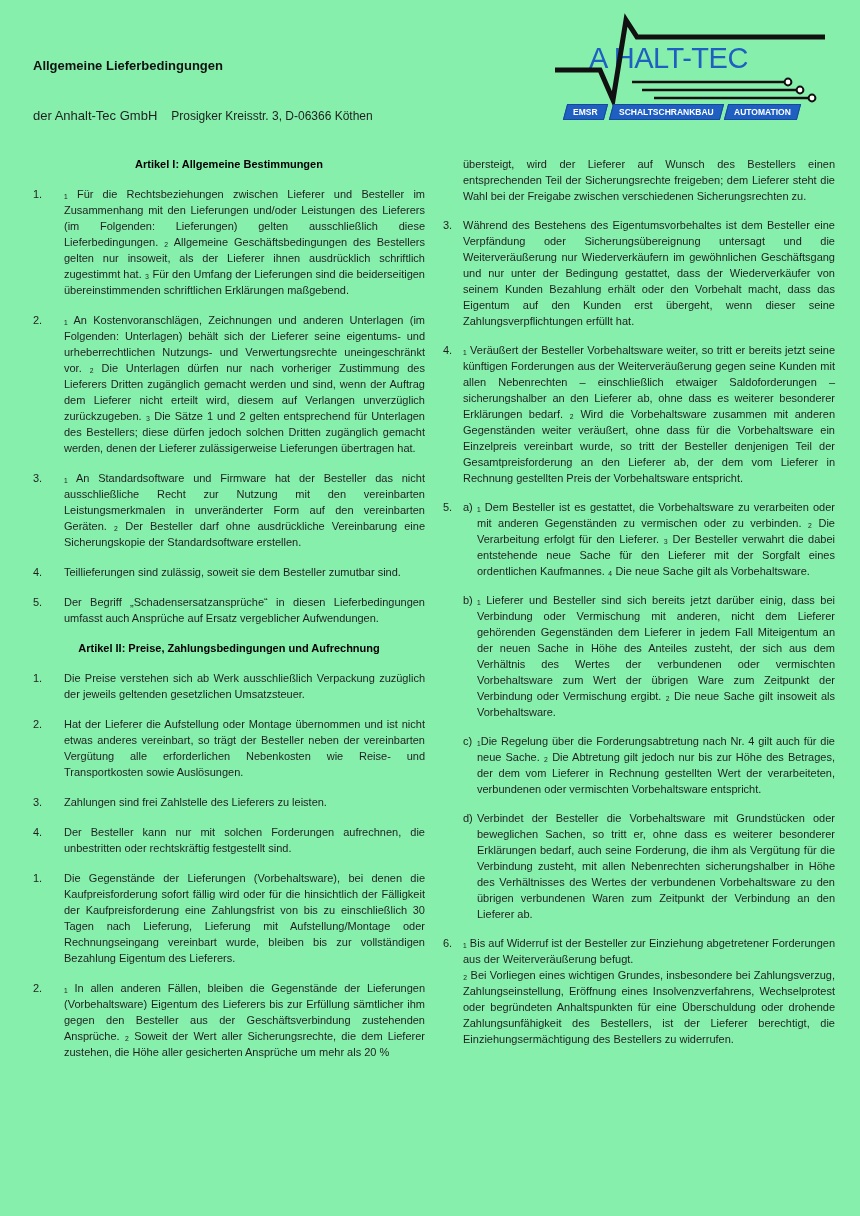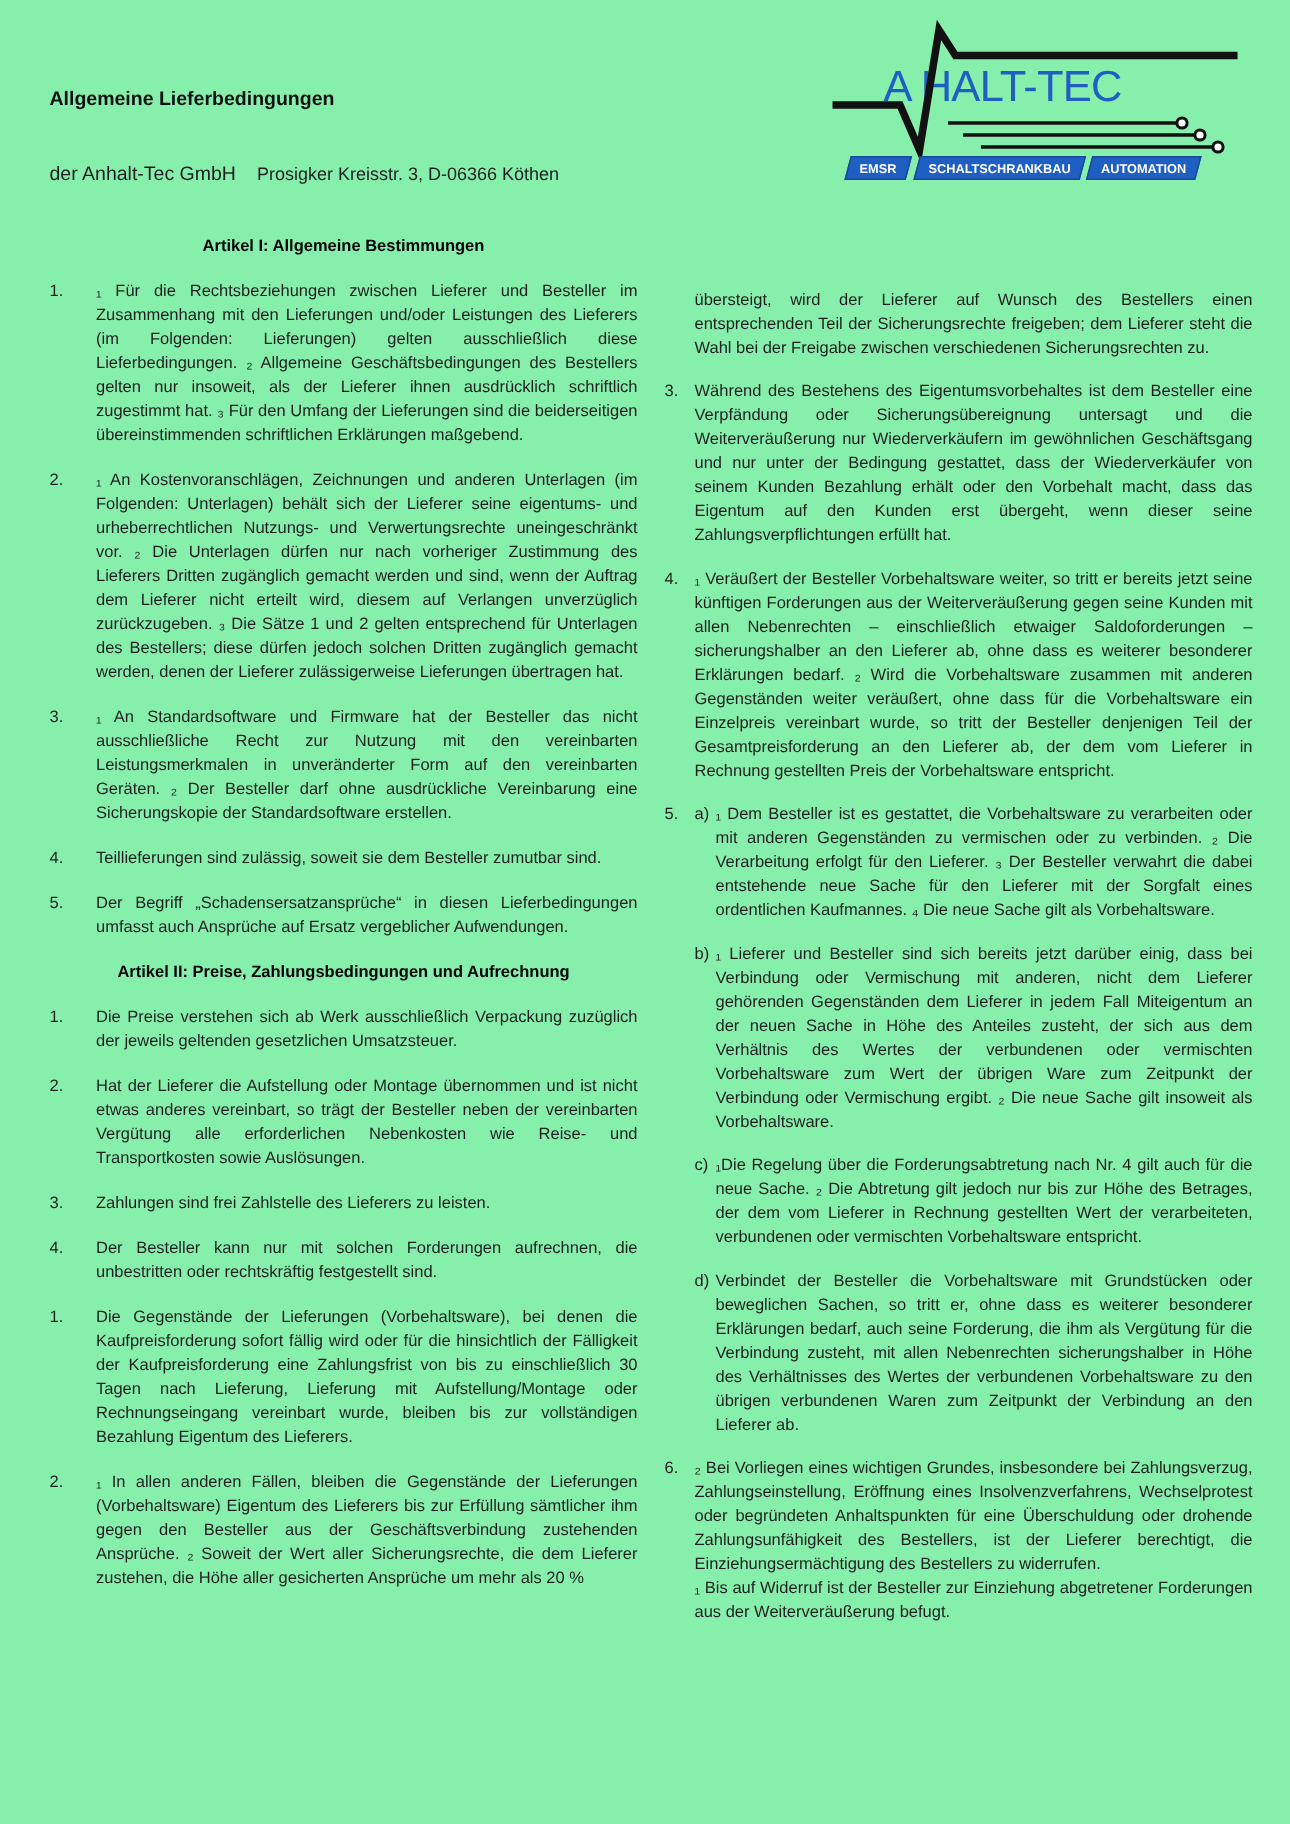--- a/index.html
+++ b/index.html
@@ -37,21 +37,21 @@
   .col{position:absolute;top:156px;font-size:11px;line-height:16px;}
   .col-left{left:33px;width:392px;}
   .col-right{left:443px;width:392px;}
   .block{display:flex;margin-bottom:13px;text-align:justify;}
   .col-left .block{margin-bottom:14px;}
   .block.h{display:block;font-weight:700;text-align:center;color:#000;}
   .num{flex:0 0 31px;}
   .col-right .num{flex:0 0 20px;}
   .letter{flex:0 0 14px;}
   .body{flex:1 1 auto;}
-  .block.p{padding-left:20px;margin-top:36px;}
+  .block.p{padding-left:20px;}
   
   .footer-left{position:absolute;left:33px;top:1236px;font-size:10.5px;}
   .footer-right{position:absolute;left:731px;top:1216px;font-size:11px;}
 </style>
 </head>
 <body>
 
 <div class="page">
 
   <div class="doc-title">
@@ -193,21 +193,21 @@
       <div class="block s">
         <span class="num"></span>
         <span class="letter">d)</span>
         <div class="body">
           <div>Verbindet der Besteller die Vorbehaltsware mit Grundstücken oder beweglichen Sachen, so tritt er, ohne dass es weiterer besonderer Erklärungen bedarf, auch seine Forderung, die ihm als Vergütung für die Verbindung zusteht, mit allen Nebenrechten sicherungshalber in Höhe des Verhältnisses des Wertes der verbundenen Vorbehaltsware zu den übrigen verbundenen Waren zum Zeitpunkt der Verbindung an den Lieferer ab.</div>
         </div>
       </div>
       <div class="block i">
         <span class="num">6.</span>
         <div class="body">
+          <div>₁ Bis auf Widerruf ist der Besteller zur Einziehung abgetretener Forderungen aus der Weiterveräußerung befugt.</div>
           <div>₂ Bei Vorliegen eines wichtigen Grundes, insbesondere bei Zahlungsverzug, Zahlungseinstellung, Eröffnung eines Insolvenzverfahrens, Wechselprotest oder begründeten Anhaltspunkten für eine Überschuldung oder drohende Zahlungsunfähigkeit des Bestellers, ist der Lieferer berechtigt, die Einziehungsermächtigung des Bestellers zu widerrufen.</div>
-          <div>₁ Bis auf Widerruf ist der Besteller zur Einziehung abgetretener Forderungen aus der Weiterveräußerung befugt.</div>
         </div>
       </div>
     </div>
 
   <div class="footer-left">A-T LB2024-01</div>
   <div class="footer-right">S. 1/4</div>
 </div>
 
 </body></html>

